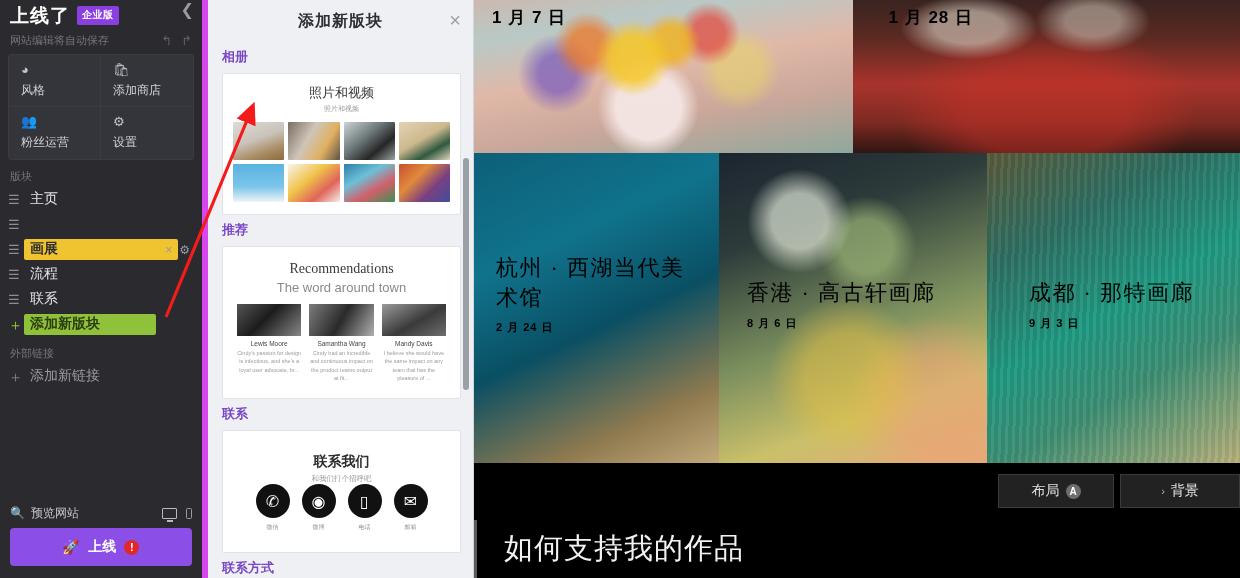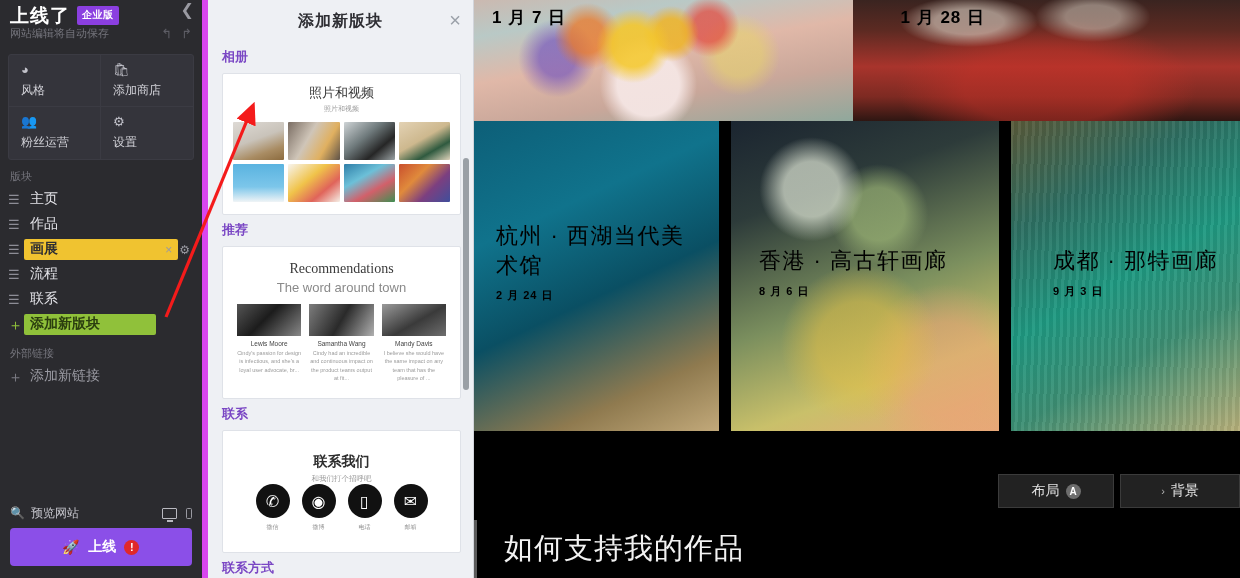--- a/index.html
+++ b/index.html
@@ -40,21 +40,21 @@
     font-weight: bold;
     letter-spacing: .5px;
   }
   .collapse-arrow {
     position: absolute; right: 8px; top: 2px;
     color: #9a9aa2; font-size: 16px; line-height: 1;
     cursor: pointer;
   }
   .sb-autosave {
     height: 22px;
-    display: flex; align-items: flex-start; justify-content: space-between;
+    display: flex; align-items: flex-end; justify-content: space-between;
     padding: 0 10px;
     font-size: 11px; color: #74747c;
   }
   .undo-redo { display: flex; gap: 9px; color: #5d5d65; font-size: 13px; }
 
   .quad {
     margin: 6px 8px 0 8px;
     border: 1px solid #3b3b43;
     border-radius: 3px;
     display: grid;
@@ -210,21 +210,21 @@
     background: #9aa0a6;
     border-radius: 3px;
     cursor: pointer;
   }
 
   
   .canvas {
     flex: 1; height: 578px;
     background: #000; position: relative; overflow: hidden;
   }
-  .grid-top { display: flex; height: 121px; }
+  .grid-top { display: flex; height: 153px; }
   .cell { position: relative; overflow: hidden; }
   .g1 { width: 379px; background: linear-gradient(170deg,#cbb9b0 0%,#b9c9c6 20%,#e0b8a8 45%,#c9a79a 70%,#8fa89c 100%); }
   .g1:after {
     content:""; position:absolute; inset:0;
     background:
       radial-gradient(circle at 42% 38%, rgba(245,200,40,.85) 0 9%, transparent 16%),
       radial-gradient(circle at 52% 28%, rgba(240,180,30,.8) 0 7%, transparent 13%),
       radial-gradient(circle at 30% 30%, rgba(235,120,40,.75) 0 6%, transparent 12%),
       radial-gradient(circle at 62% 22%, rgba(225,70,60,.7) 0 6%, transparent 12%),
       radial-gradient(circle at 22% 48%, rgba(110,80,190,.65) 0 6%, transparent 13%),
@@ -232,21 +232,21 @@
       radial-gradient(circle at 46% 70%, rgba(245,230,228,.95) 0 14%, transparent 22%);
   }
   .g2 { width: 388px; background: linear-gradient(180deg,#3a2420 0%,#5c2a22 25%,#a8342c 55%,#7d2a22 80%,#2e1612 100%); }
   .g2:after {
     content:""; position:absolute; inset:0;
     background:
       radial-gradient(ellipse at 30% 18%, rgba(235,228,215,.55) 0 9%, transparent 18%),
       radial-gradient(ellipse at 62% 14%, rgba(225,218,205,.5) 0 8%, transparent 17%),
       radial-gradient(ellipse at 50% 72%, rgba(200,50,40,.5) 0 30%, transparent 55%);
   }
-  .grid-bot { display: flex; height: 310px; gap: 12px; }
+  .grid-bot { display: flex; height: 310px; }
   .g3 { width: 245px; background: linear-gradient(155deg,#0d5f78 0%,#10738c 30%,#0a4f63 55%,#8f7a4f 82%,#c2a97a 100%); }
   .g4 { width: 268px; background: linear-gradient(160deg,#1b2530 0%,#2d3b3a 25%,#7b8f5e 55%,#c9c06a 78%,#e8a878 100%); }
   .g4:after {
     content:""; position:absolute; inset:0;
     background:
       radial-gradient(circle at 30% 22%, rgba(225,232,215,.7) 0 9%, transparent 17%),
       radial-gradient(circle at 55% 30%, rgba(160,185,120,.65) 0 10%, transparent 19%),
       radial-gradient(circle at 48% 72%, rgba(225,190,70,.55) 0 16%, transparent 30%),
       radial-gradient(circle at 80% 80%, rgba(240,160,120,.5) 0 14%, transparent 26%);
   }
@@ -338,21 +338,20 @@
     </div>
 
     <div class="sec-title">版块</div>
 
     <div class="nav-item">
       <span class="nav-grip">☰</span>
       <span class="nav-label">主页</span>
     </div>
     <div class="nav-item">
       <span class="nav-grip">☰</span>
-      <span class="nav-label">作品</span>
     </div>
     <div class="nav-item selected">
       <span class="nav-grip">☰</span>
       <span class="nav-label">画展</span>
       <span class="nav-tools">
         <span>×</span>
         <span>⚙</span>
       </span>
     </div>
     <div class="nav-item">
@@ -471,21 +470,21 @@
     <div class="panel-scrollbar"></div>
   </section>
 
   <main class="canvas">
 
     <div class="grid-top">
       <div class="cell g1">
         <div class="cell-txt lbl-date-sm" style="left:18px; top:6px;">1 月 7 日</div>
       </div>
       <div class="cell g2">
-        <div class="cell-txt lbl-date-sm" style="left:48px; top:6px;">1 月 28 日</div>
+        <div class="cell-txt lbl-date-sm" style="left:36px; top:6px;">1 月 28 日</div>
       </div>
     </div>
 
     <div class="grid-bot">
       <div class="cell g3">
         <div class="cell-txt" style="left:22px; top:100px; width:200px;">
           <div class="lbl-title">杭州 · 西湖当代美术馆</div>
           <div class="lbl-date">2 月 24 日</div>
         </div>
       </div>

